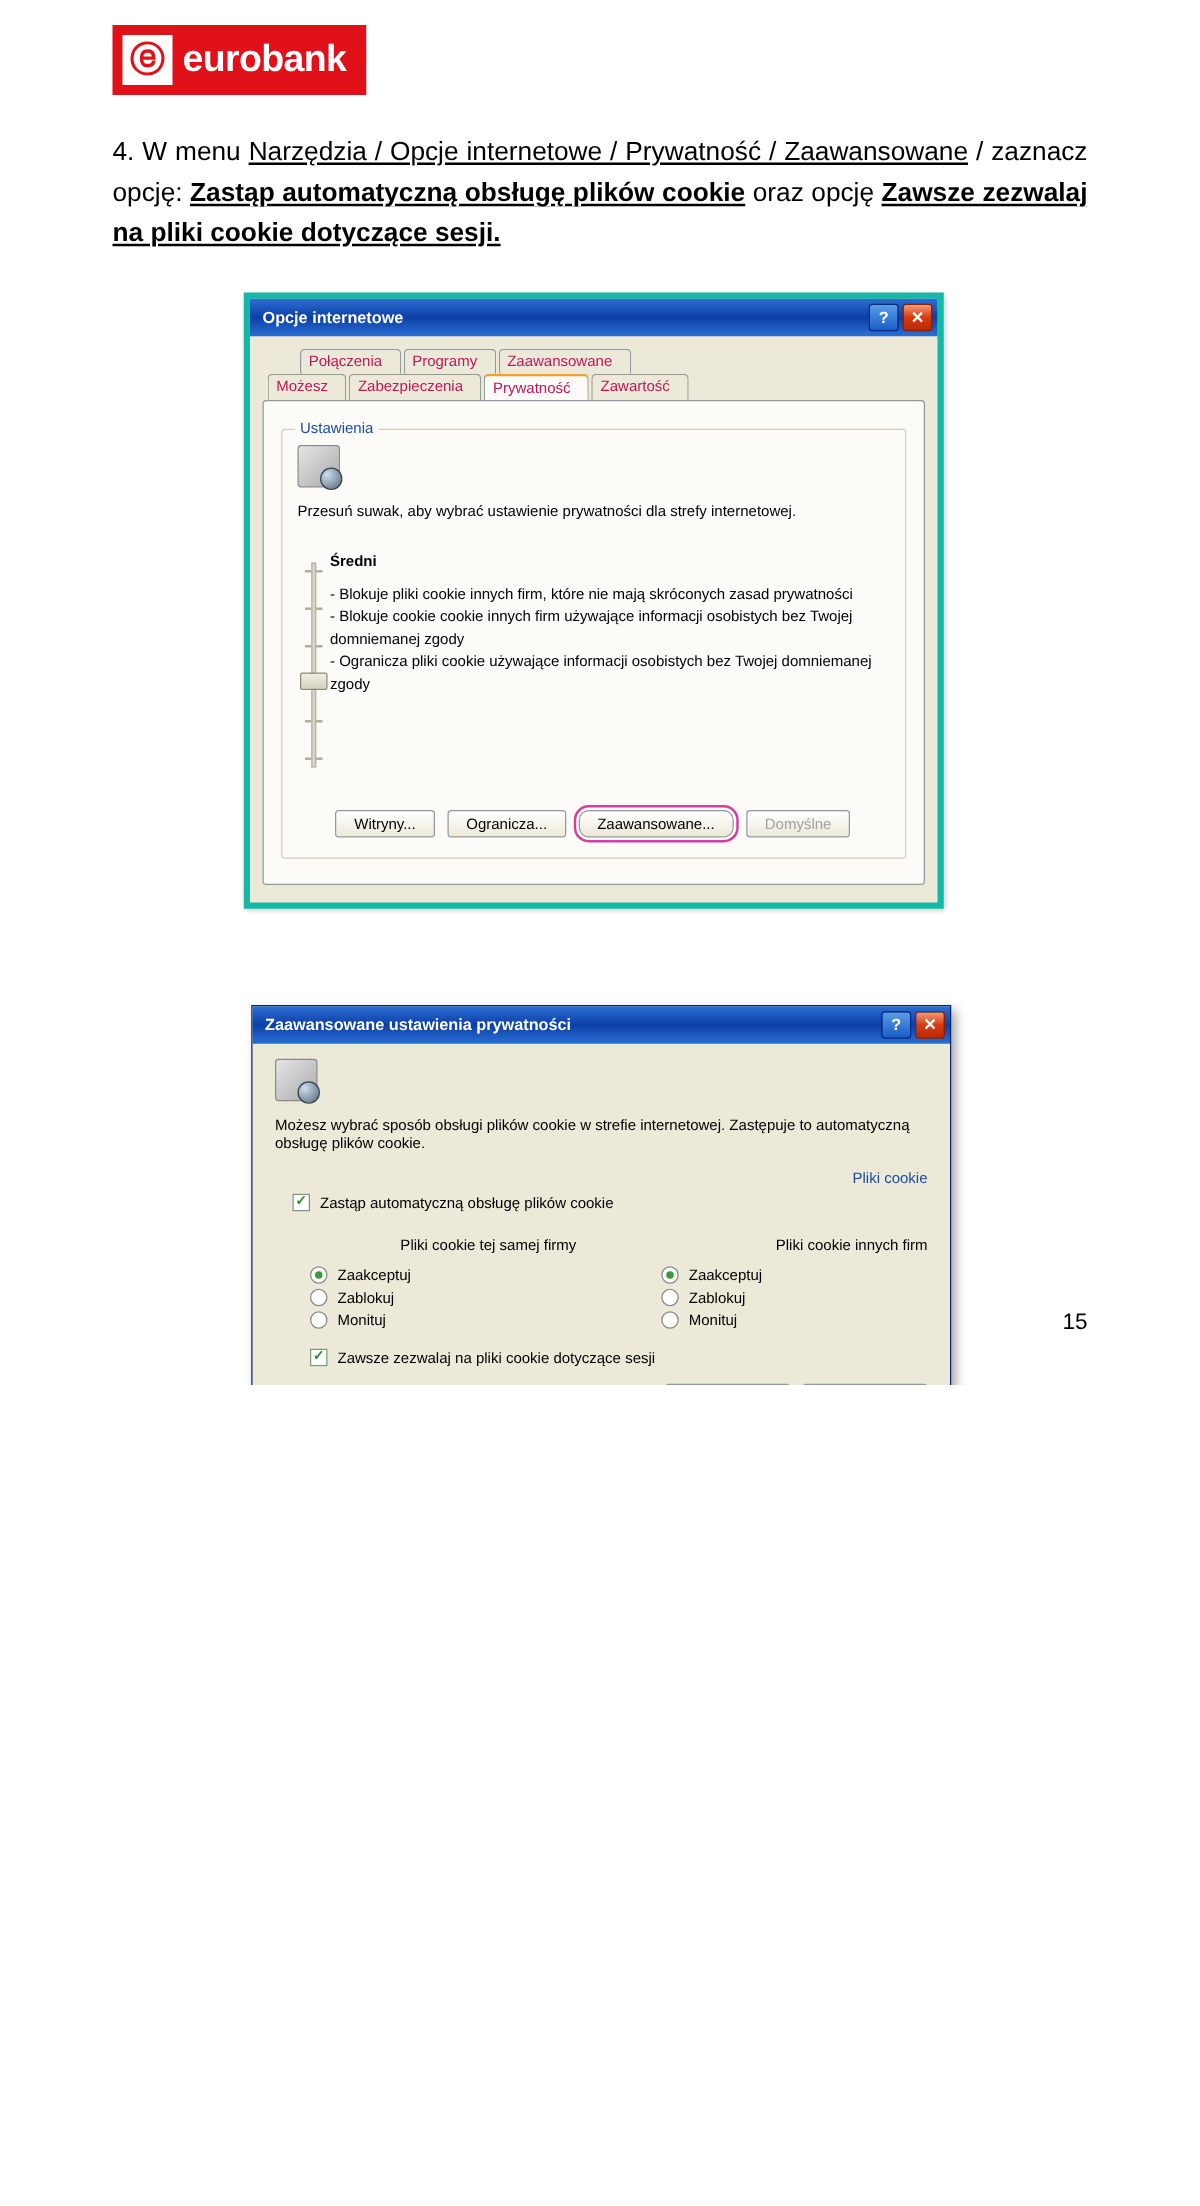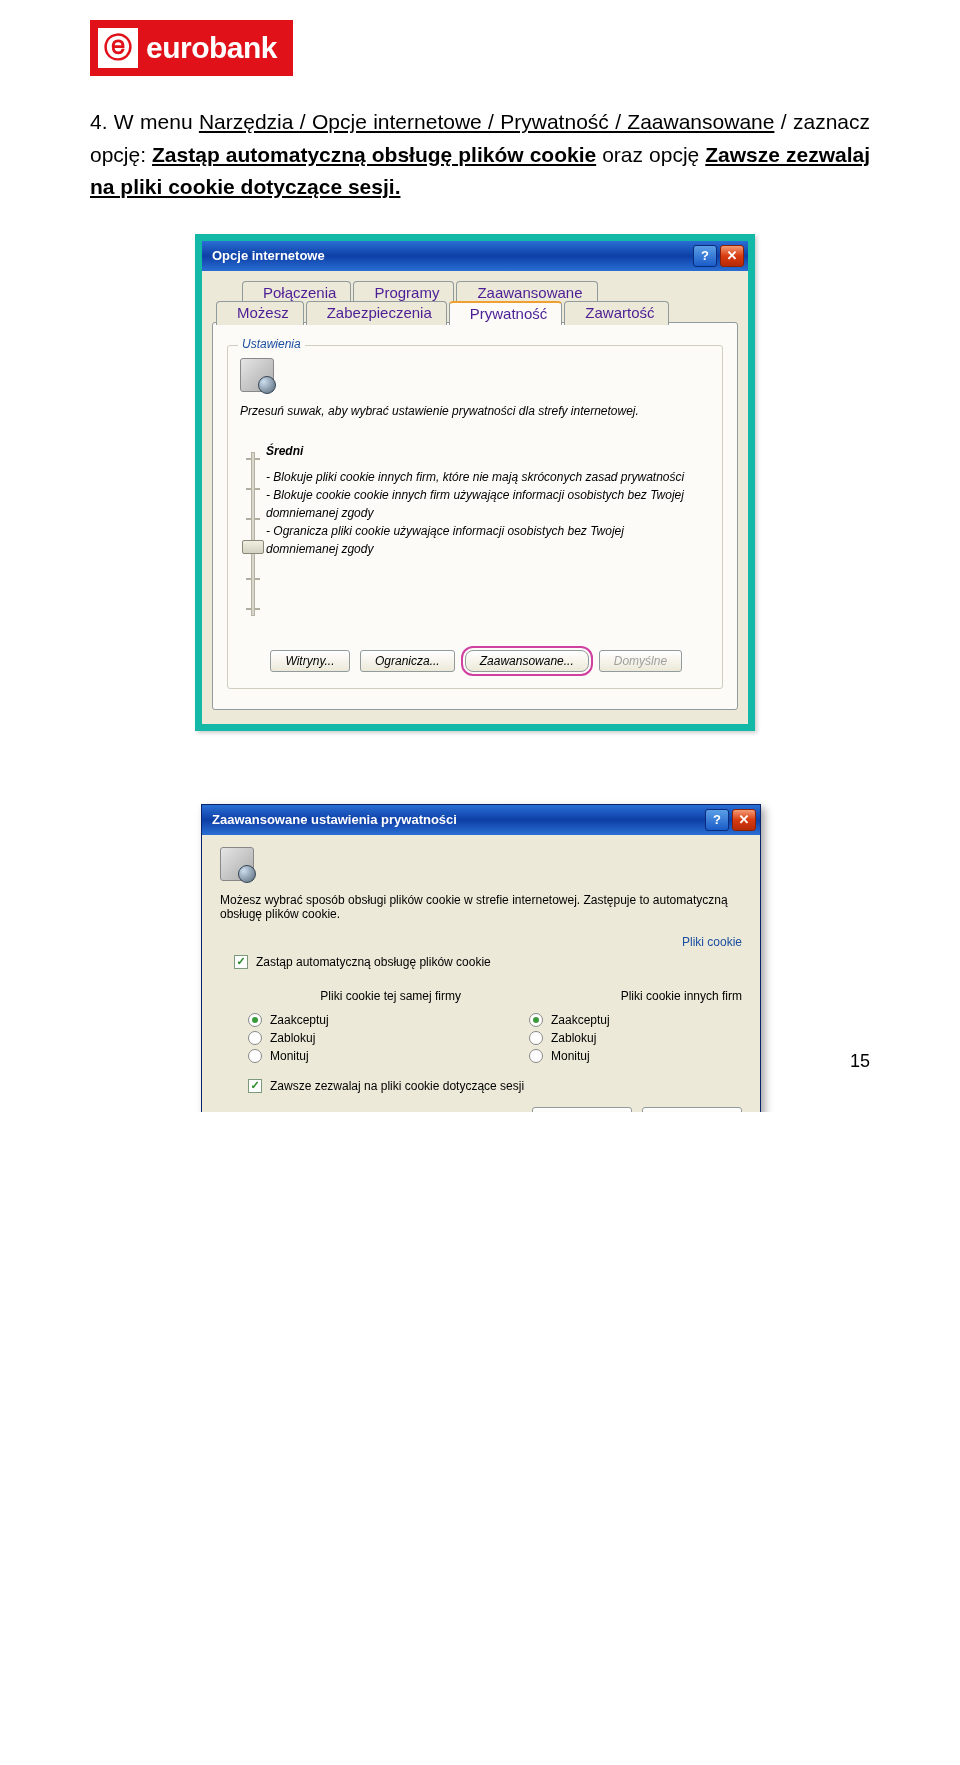--- a/index.html
+++ b/index.html
@@ -57,21 +57,21 @@
     width: 570px;
     position: relative;
     font-family: Tahoma, Arial, sans-serif;
     font-size: 12px;
     color: #000;
     padding-bottom: 280px;
   }
   
   .dlg1 {
     width: 560px;
-    border: 7px solid #14b8a6;
+    border: 5px solid #14b8a6;
     background: #ece9d8;
     box-shadow: 2px 2px 4px rgba(0,0,0,0.2);
   }
   .titlebar {
     height: 30px;
     background: linear-gradient(to bottom,#2a6fd4,#0d3fa6 50%,#2a6fd4);
     display: flex;
     align-items: center;
     justify-content: space-between;
     padding: 0 4px 0 10px;
@@ -116,23 +116,23 @@
     display: flex;
     gap: 2px;
   }
   .tabrow.top { top: 0; left: 30px; }
   .tabrow.bottom { top: 20px; left: 4px; }
   .tab {
     background: #ece9d8;
     border: 1px solid #919b9c;
     border-bottom: none;
     border-radius: 4px 4px 0 0;
-    padding: 2px 14px 3px 20px;
-    font-size: 15px;
-    color: #4c1d95;
+    padding: 2px 14px 3px 6px;
+    font-size: 12px;
+    color: #be185d;
   }
   .tab.active {
     background: #fcfbf8;
     border-top: 2px solid #f0a030;
     font-weight: normal;
     z-index: 3;
     position: relative;
   }
   .panel {
     border: 1px solid #919b9c;
@@ -140,21 +140,20 @@
     border-radius: 3px;
     margin-top: -1px;
     padding: 14px 14px 20px 14px;
   }
   .group {
     border: 1px solid #d0cebf;
     border-radius: 3px;
     padding: 12px 24px 16px 12px;
     margin-top: 8px;
     position: relative;
-    font-style: italic;
   }
   .group-label {
     position: absolute;
     top: -9px;
     left: 10px;
     background: #fcfbf8;
     padding: 0 4px;
     color: #1a4fa0;
     font-size: 12px;
   }

